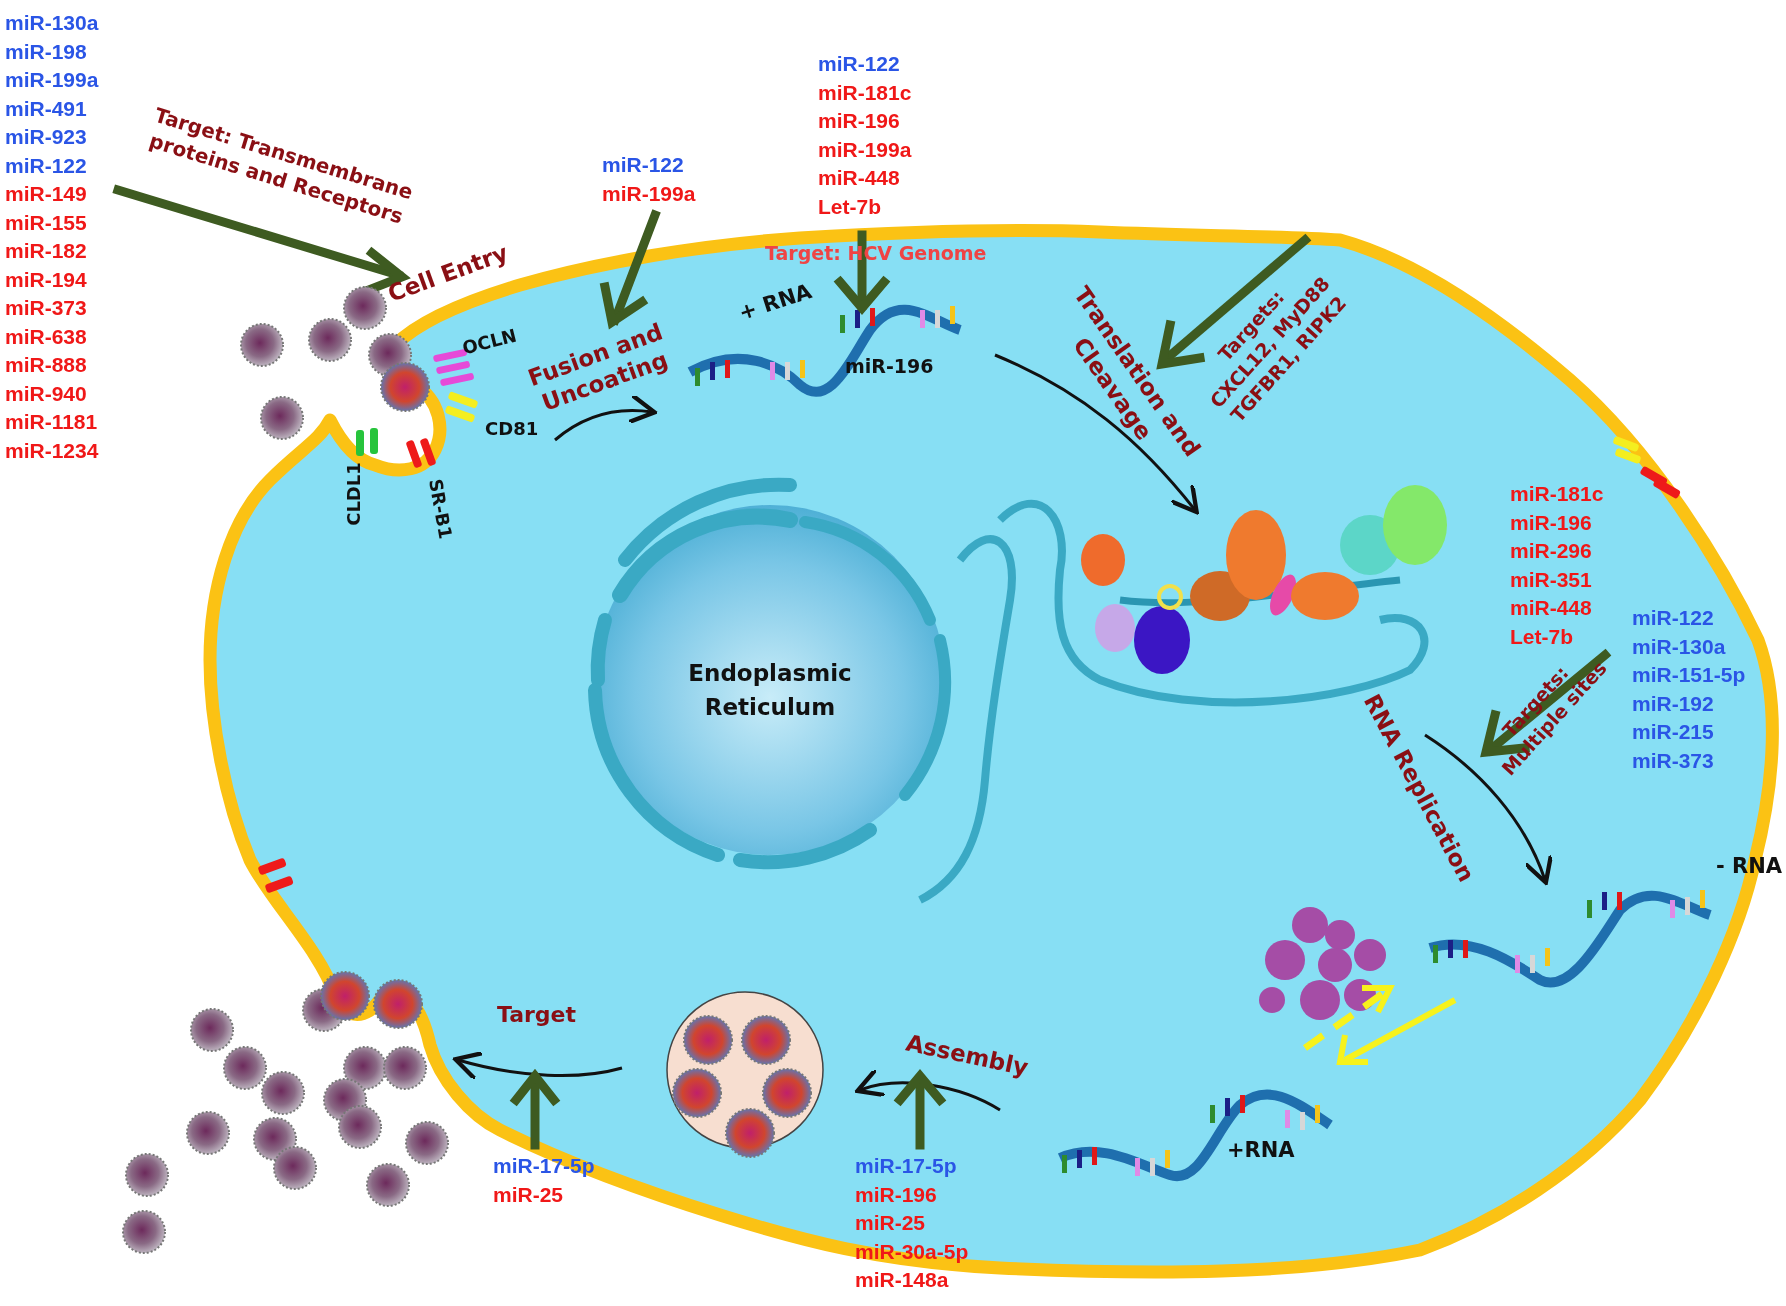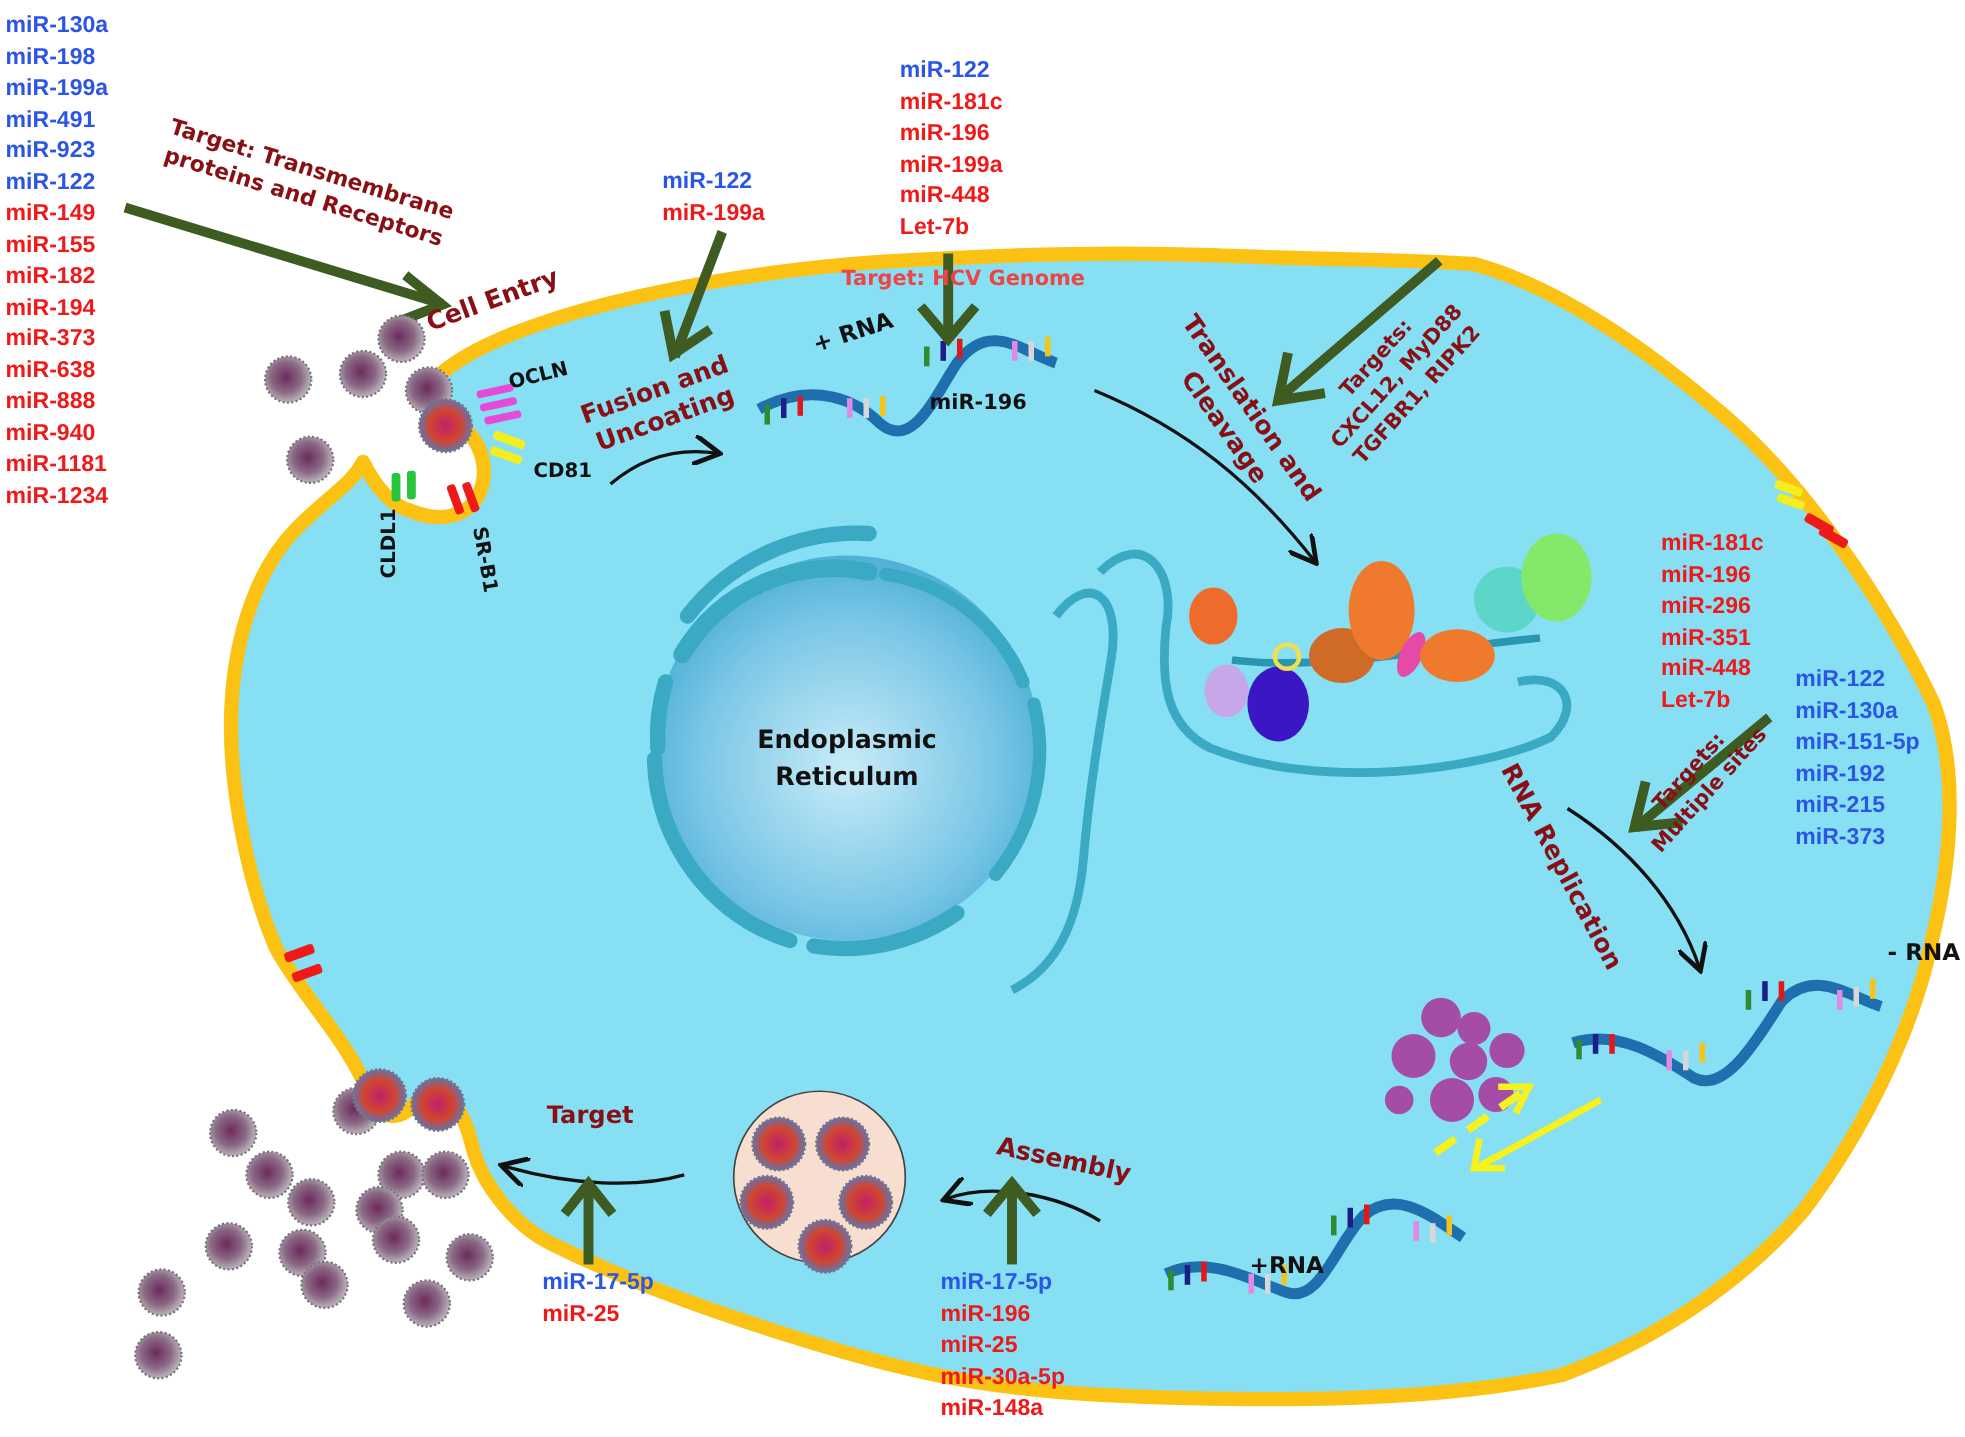--- a/index.html
+++ b/index.html
@@ -333,19 +333,19 @@
   <div class="step" style="left:497px; top:1002px; font-size:22px;">Target</div>
 
   <div class="lbl black" style="left:462px; top:333px; font-size:18px; transform:rotate(-14deg);">OCLN</div>
   <div class="lbl black" style="left:485px; top:420px; font-size:18px;text-align:right;">CD81</div>
   <div class="lbl black" style="left:322px; top:485px; font-size:18px; transform:rotate(-90deg);">CLDL1</div>
   <div class="lbl black" style="left:410px; top:500px; font-size:18px; transform:rotate(80deg);">SR-B1</div>
 
   <div class="lbl black" style="left:738px; top:292px; font-size:21px; transform:rotate(-18deg);">+ RNA</div>
   <div class="lbl black" style="left:845px; top:357px; font-size:19px;">miR-196</div>
   <div class="lbl black" style="left:1716px; top:856px; font-size:21px;">- RNA</div>
-  <div class="lbl black" style="left:1136px; top:1140px; font-size:21px;">+RNA</div>
+  <div class="lbl black" style="left:1227px; top:1140px; font-size:21px;">+RNA</div>
 
   <div class="lbl black" style="left:660px; top:645px; width:220px; text-align:center; font-size:23px; line-height:34px;margin-top:11px;">
     <div>Endoplasmic</div>
     <div>Reticulum</div>
   </div>
 </div>
 
 </body></html>

